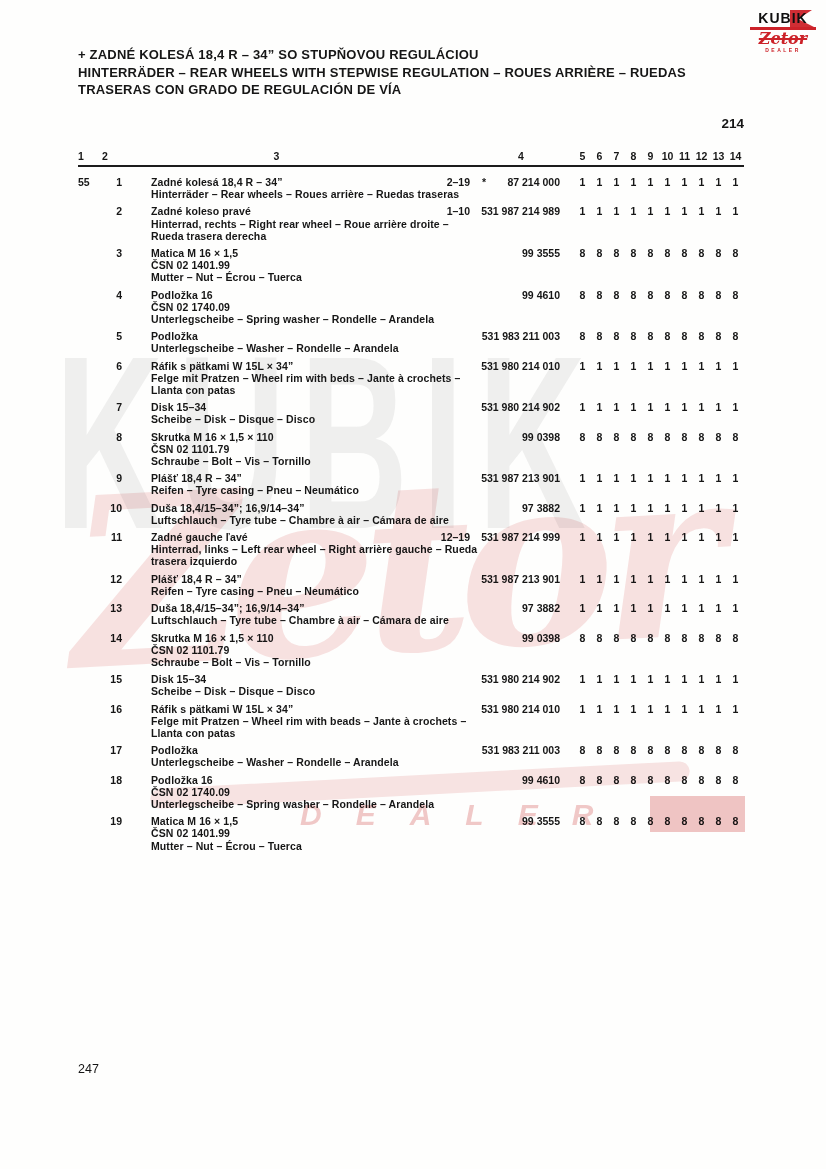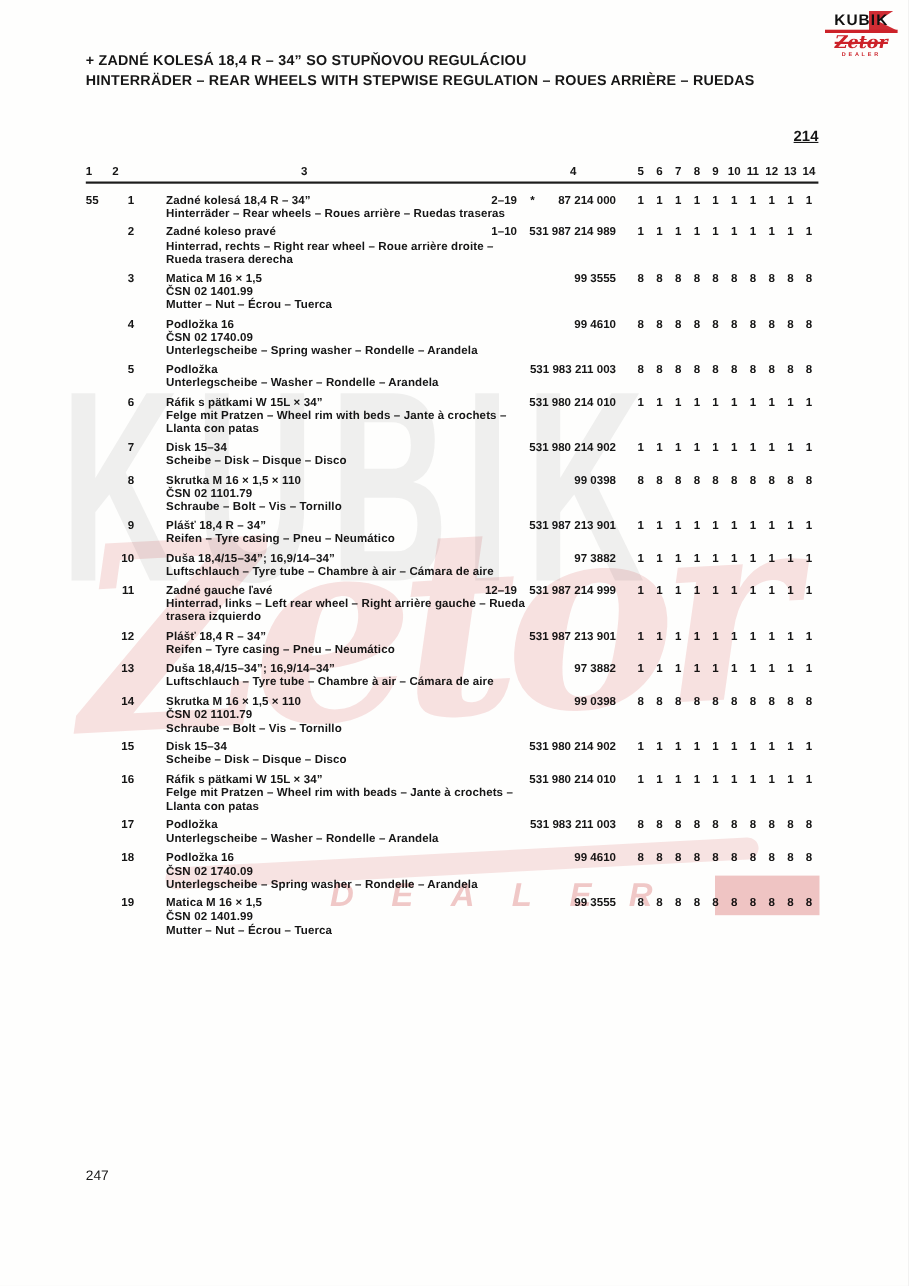--- a/index.html
+++ b/index.html
@@ -47,21 +47,21 @@
   .logo-dealer{
     position:relative;font-size:5px;letter-spacing:2.5px;color:#cc2229;font-weight:700;
   }
   
   .title{
     position:absolute;left:78px;top:46px;width:690px;z-index:1;
     font-size:13px;font-weight:700;line-height:17.5px;letter-spacing:0.2px;
   }
   .group-num{
     position:absolute;left:78px;top:116px;width:666px;text-align:right;
-    font-size:13.5px;font-weight:700;z-index:1;text-decoration:underline;
+    font-size:13.5px;font-weight:700;z-index:1;
   }
   .footer-num{
     position:absolute;left:78px;top:1062px;width:667px;
     font-size:12.5px;font-weight:400;z-index:1;
   }
   
   .table{position:absolute;left:78px;top:150px;width:666px;z-index:1;font-weight:700;}
   .thead{
     position:relative;height:15px;border-bottom:2px solid #1c1c1c;
     font-size:10.5px;
@@ -100,20 +100,21 @@
       <polygon points="0,14 10,14 10,18 0,18" fill="#cc2229" opacity="0.0"></polygon>
     </svg>
     <div class="logo-kubik">KUBIK</div>
     <div class="logo-zetor">Zetor</div>
     <div class="logo-dealer">DEALER</div>
   </div>
 
   <div class="title">
     <div>+ ZADNÉ KOLESÁ 18,4 R – 34” SO STUPŇOVOU REGULÁCIOU</div>
     <div>HINTERRÄDER – REAR WHEELS WITH STEPWISE REGULATION – ROUES ARRIÈRE – RUEDAS</div>
+    <div>TRASERAS CON GRADO DE REGULACIÓN DE VÍA</div>
   </div>
   <div class="group-num">214</div>
 
   <div class="table">
     <div class="thead">
       <span class="h1">1</span>
       <span class="h2">2</span>
       <span class="h3">3</span>
       <span class="h4">4</span>
       <span class="hq">

